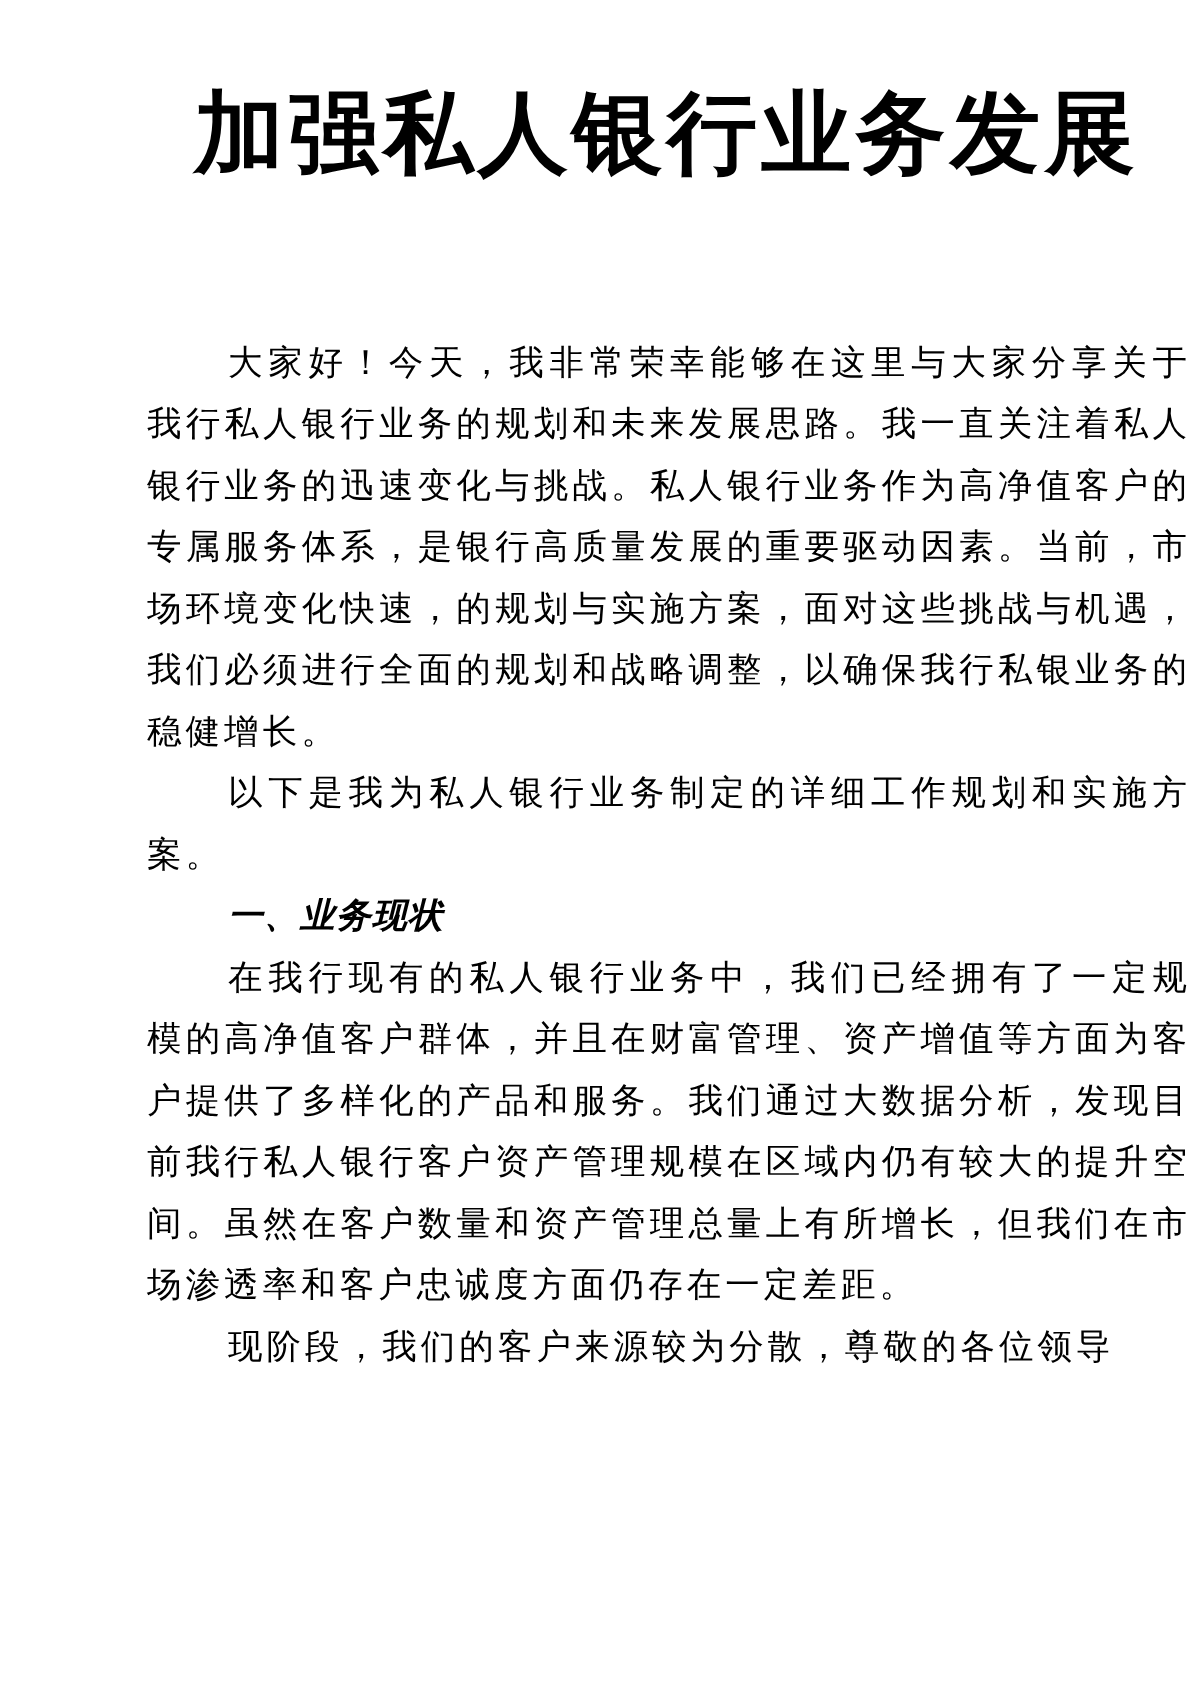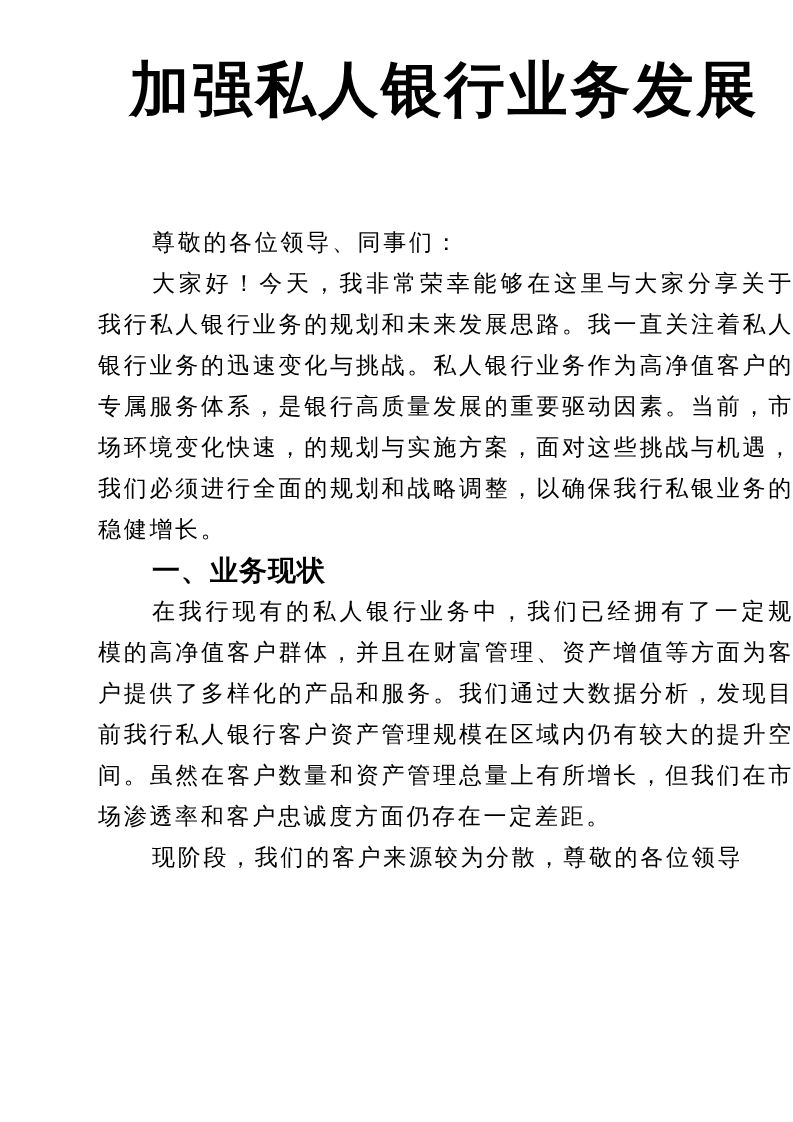--- a/index.html
+++ b/index.html
@@ -53,33 +53,34 @@
   .body p {
     margin: 0;
     text-indent: 54px;
     word-break: break-all;
   }
   .body h2 {
     margin: 0;
     text-indent: 54px;
     font-family: "DejaVu Sans", sans-serif;
     font-weight: bold;
-    font-size: 28px;
+    font-size: 23px;
     line-height: 41px;
     letter-spacing: 1px;
+    font-style: italic;
   }
 </style>
 </head>
 <body>
 
 <div class="page">
   <h1 class="title">
     <span class="tline">加强私人银行业务发展</span>
   </h1>
 
   <div class="body">
-    <p>尊敬的各位领导、同事们：</p>
     <p>大家好！今天，我非常荣幸能够在这里与大家分享关于我行私人银行业务的规划和未来发展思路。我一直关注着私人银行业务的迅速变化与挑战。私人银行业务作为高净值客户的专属服务体系，是银行高质量发展的重要驱动因素。当前，市场环境变化快速，的规划与实施方案，面对这些挑战与机遇，我们必须进行全面的规划和战略调整，以确保我行私银业务的稳健增长。</p>
+    <p>以下是我为私人银行业务制定的详细工作规划和实施方案。</p>
     <h2>一、业务现状</h2>
     <p>在我行现有的私人银行业务中，我们已经拥有了一定规模的高净值客户群体，并且在财富管理、资产增值等方面为客户提供了多样化的产品和服务。我们通过大数据分析，发现目前我行私人银行客户资产管理规模在区域内仍有较大的提升空间。虽然在客户数量和资产管理总量上有所增长，但我们在市场渗透率和客户忠诚度方面仍存在一定差距。</p>
     <p>现阶段，我们的客户来源较为分散，尊敬的各位领导</p>
   </div>
 </div>
 
 </body></html>

